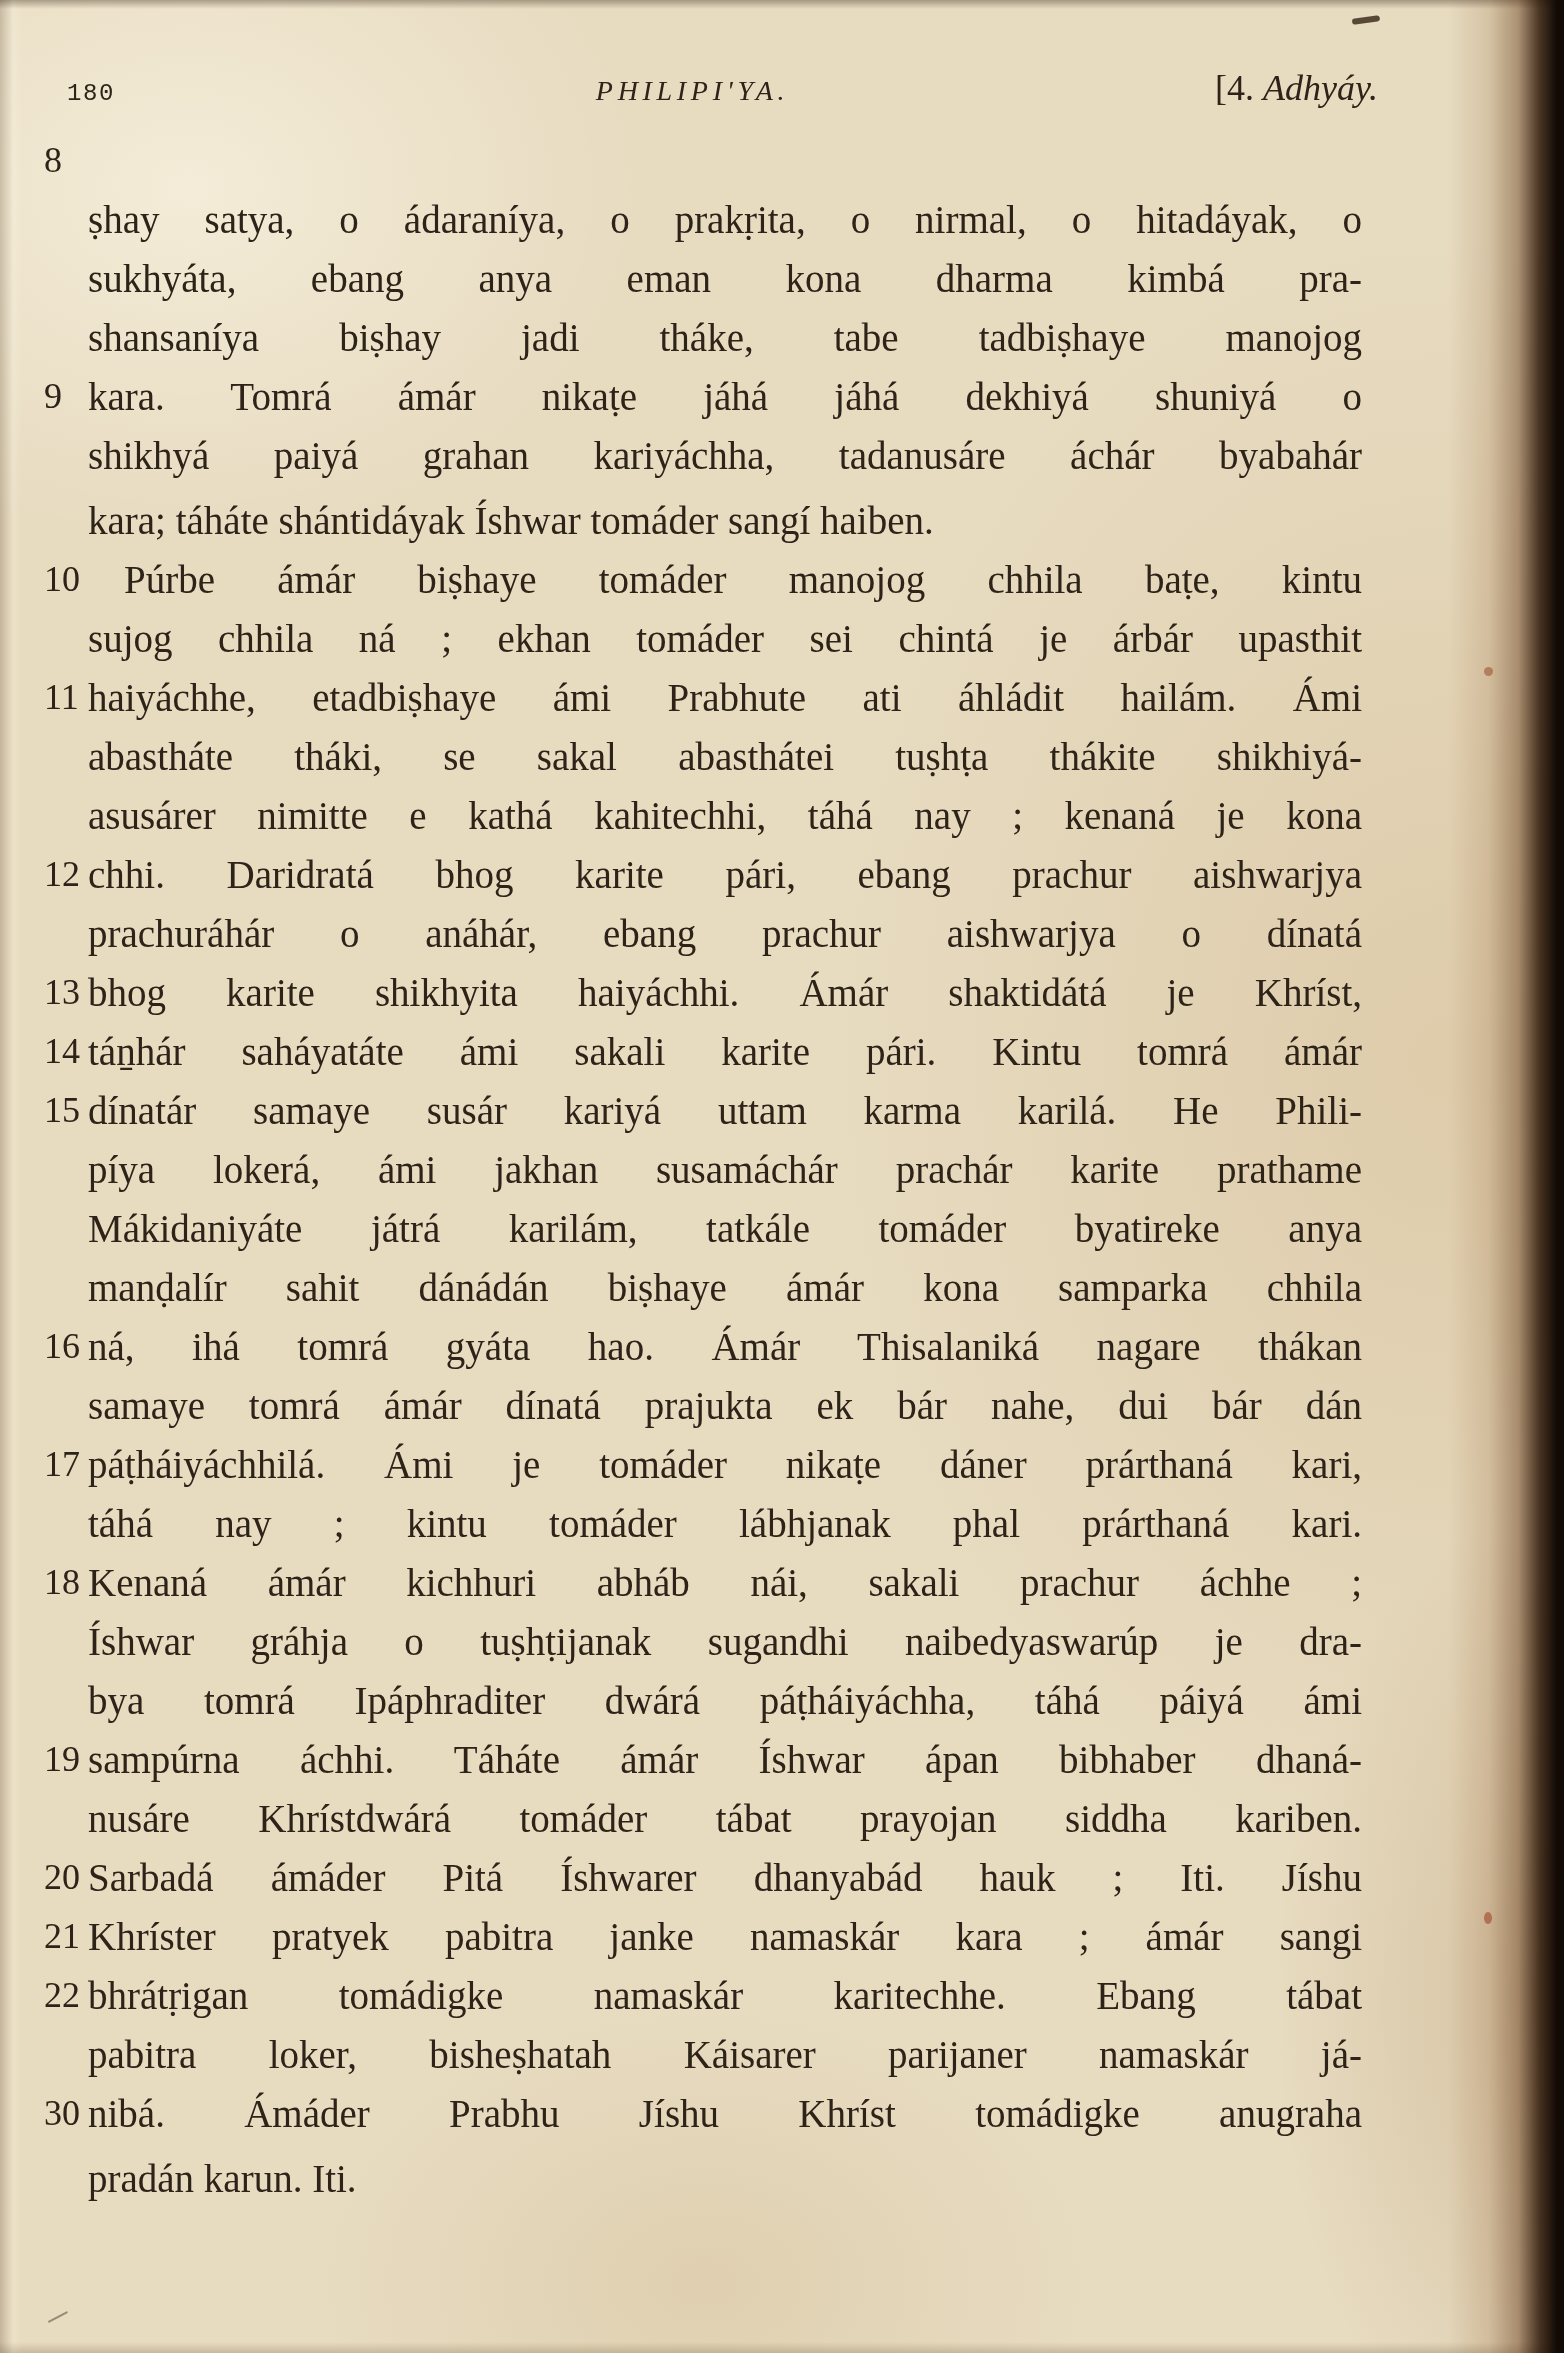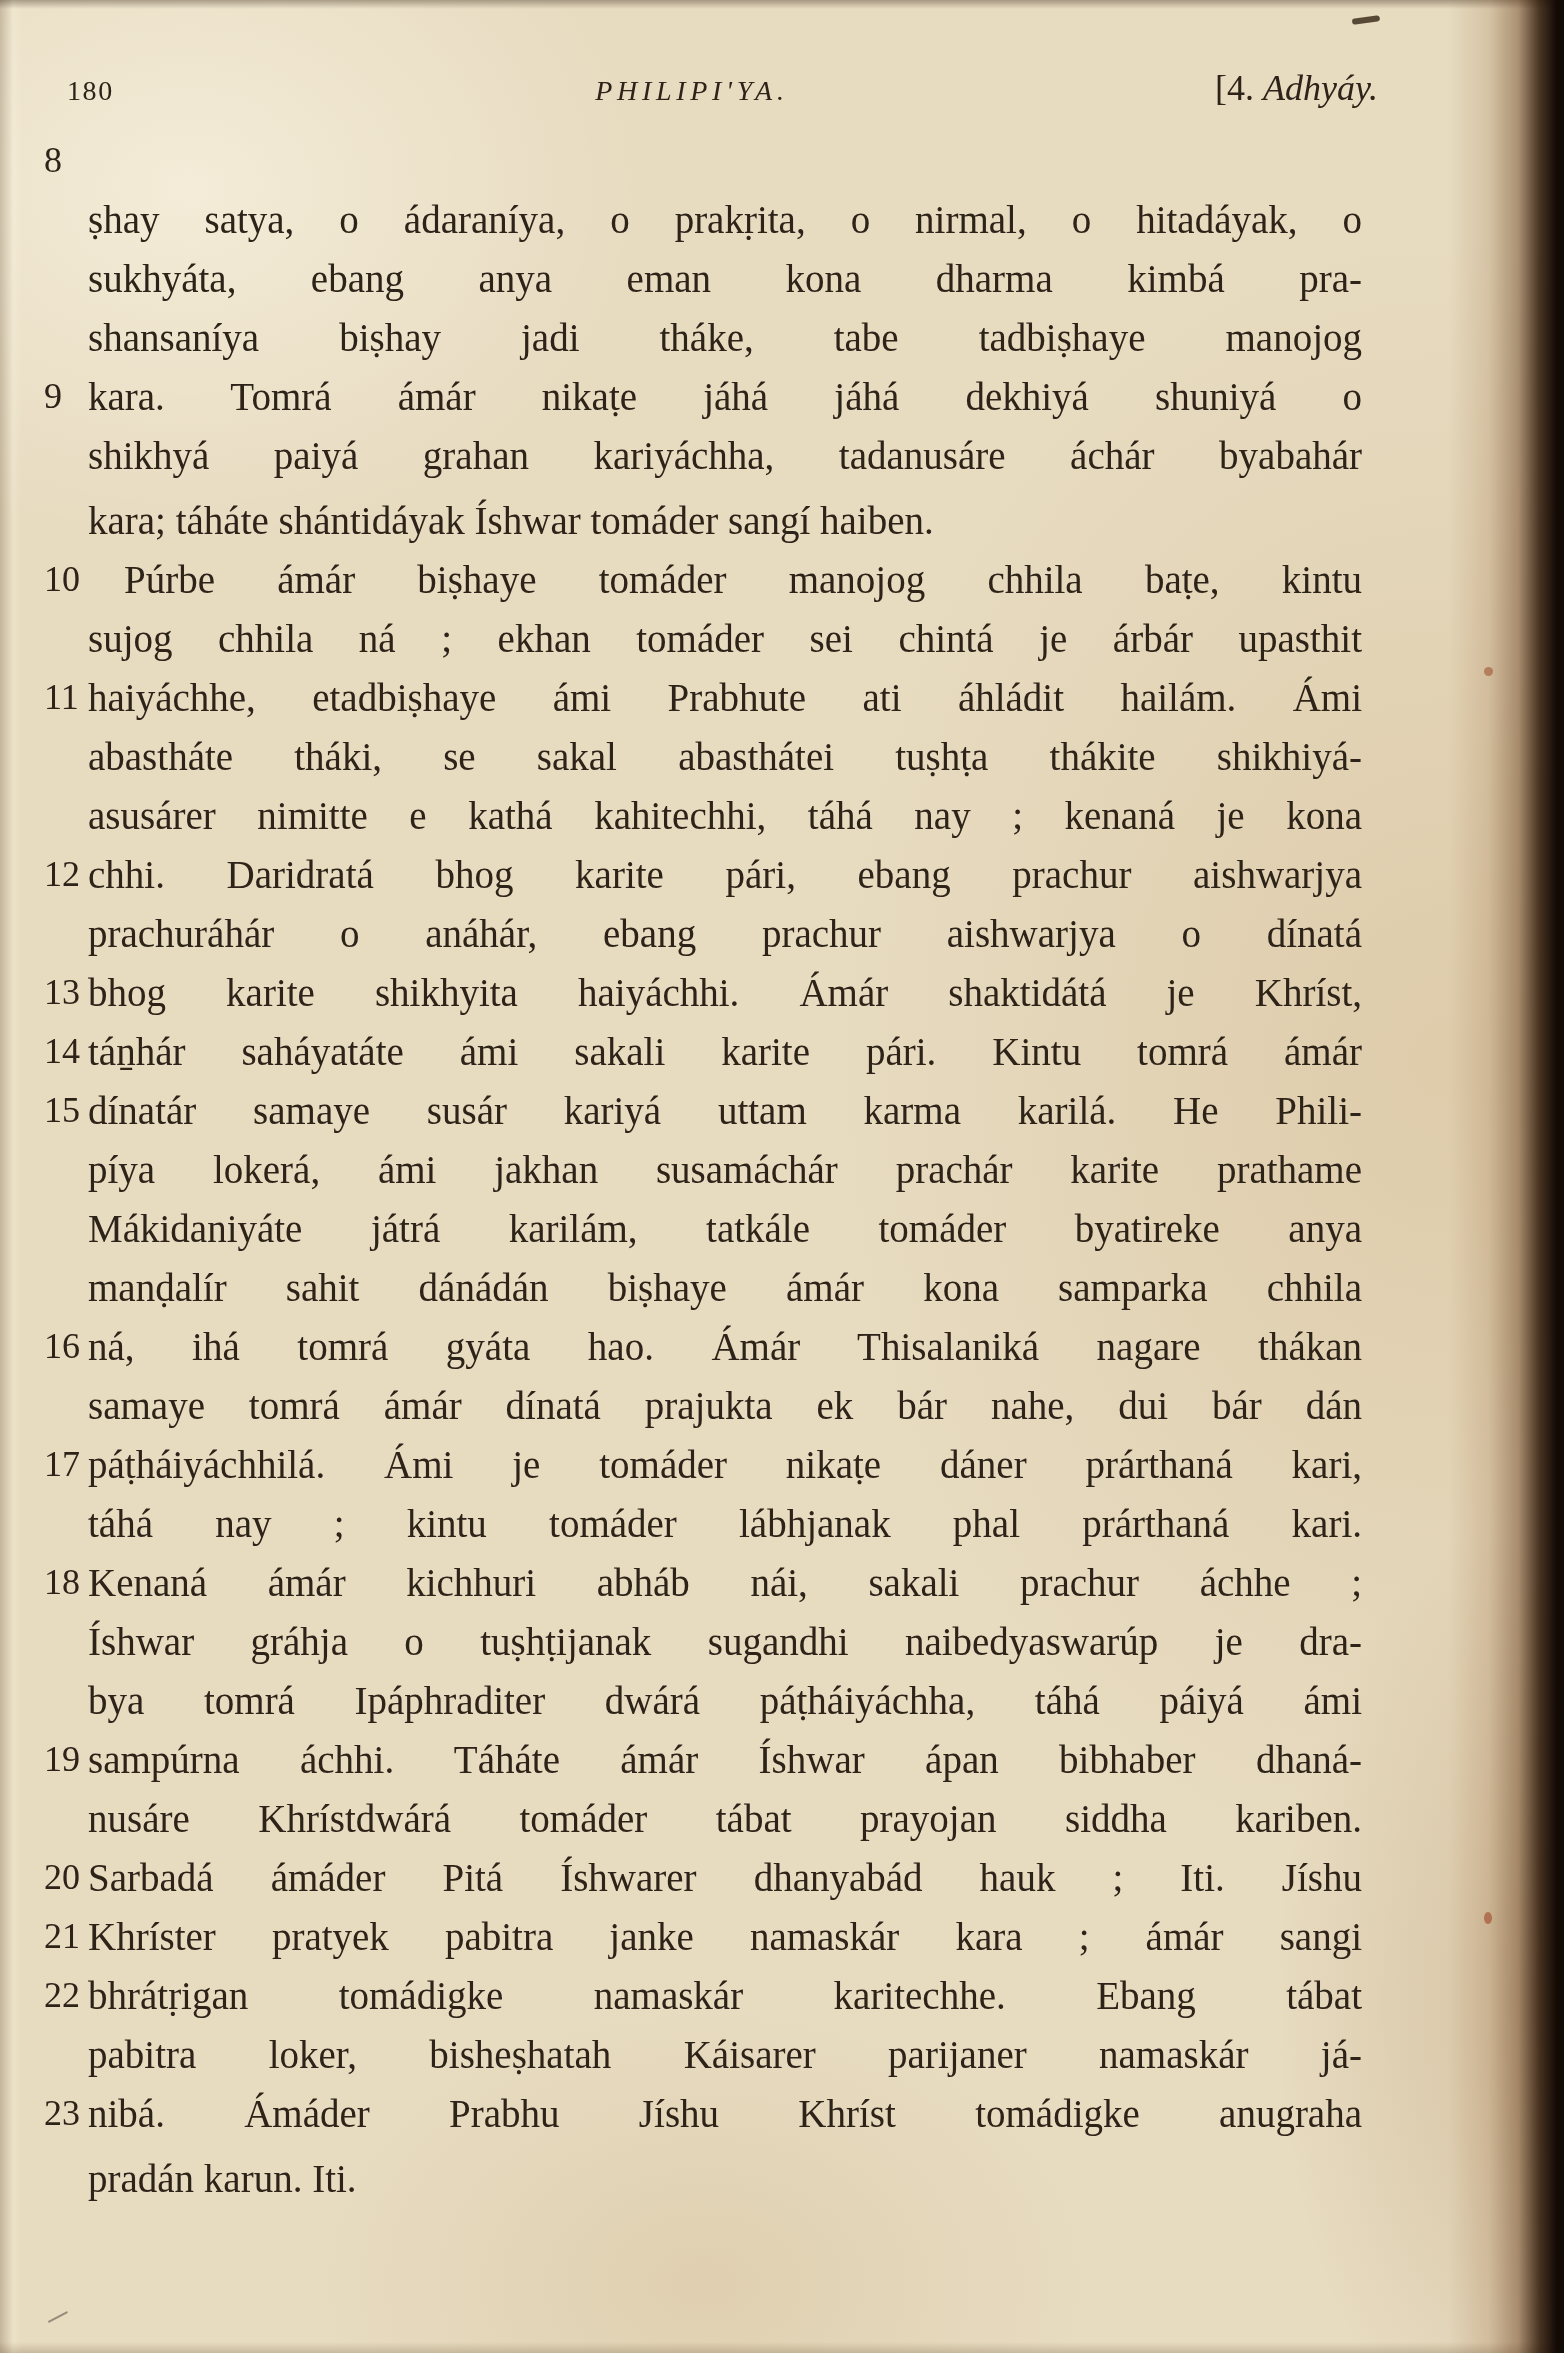--- a/index.html
+++ b/index.html
@@ -40,21 +40,21 @@
   }
   .bottom-edge {
     position: absolute; bottom: 0; left: 0; width: 100%; height: 12.5px;
     background: linear-gradient(to top, rgba(80,55,25,0.22), rgba(80,55,25,0));
   }
   
   .header {
     position: absolute; top: 67px; left: 67px; width: 1311px;
     display: flex; justify-content: space-between; align-items: baseline;
   }
-  .h-num { font-size: 28px; letter-spacing: 1.6px; }
+  .h-num { font-size: 24px; letter-spacing: 1.6px; font-family: Liberation Mono, monospace; }
   .h-title { font-size: 28px; letter-spacing: 4.7px; padding-left: 55px; font-style: italic; }
   .h-chapter { font-size: 36px; }
   .h-chapter .ital { font-style: italic; }
   
   .text-block {
     position: absolute; left: 88px; top: 131px; width: 1274px;
   }
   .line {
     position: relative;
     height: 59px; line-height: 59px;
@@ -127,21 +127,21 @@
       <div class="line"><span class="verse-num"></span><span class="line-text">táhá nay ; kintu tomáder lábhjanak phal prárthaná kari.</span></div>
       <div class="line"><span class="verse-num">18</span><span class="line-text">Kenaná ámár kichhuri abháb nái, sakali prachur áchhe ;</span></div>
       <div class="line"><span class="verse-num"></span><span class="line-text">Íshwar gráhja o tuṣhṭijanak sugandhi naibedyaswarúp je dra-</span></div>
       <div class="line"><span class="verse-num"></span><span class="line-text">bya tomrá Ipáphraditer dwárá páṭháiyáchha, táhá páiyá ámi</span></div>
       <div class="line"><span class="verse-num">19</span><span class="line-text">sampúrna áchhi.  Táháte ámár Íshwar ápan bibhaber dhaná-</span></div>
       <div class="line"><span class="verse-num"></span><span class="line-text">nusáre Khrístdwárá tomáder tábat prayojan siddha kariben.</span></div>
       <div class="line"><span class="verse-num">20</span><span class="line-text">Sarbadá ámáder Pitá Íshwarer dhanyabád hauk ; Iti.  Jíshu</span></div>
       <div class="line"><span class="verse-num">21</span><span class="line-text">Khríster pratyek pabitra janke namaskár kara ; ámár sangi</span></div>
       <div class="line"><span class="verse-num">22</span><span class="line-text">bhrátṛigan tomádigke namaskár karitechhe.  Ebang tábat</span></div>
       <div class="line"><span class="verse-num"></span><span class="line-text">pabitra loker, bisheṣhatah Káisarer parijaner namaskár já-</span></div>
-      <div class="line"><span class="verse-num">23</span><span class="line-text">nibá.  Ámáder Prabhu Jíshu Khríst tomádigke anugraha</span></div>
+      <div class="line"><span class="verse-num">30</span><span class="line-text">nibá.  Ámáder Prabhu Jíshu Khríst tomádigke anugraha</span></div>
       <div class="line no-justify"><span class="verse-num"></span><span class="line-text">pradán karun.  Iti.</span></div>
     </div>
 
   <div class="speck speck-dash"></div>
   <div class="speck speck-red-1"></div>
   <div class="speck speck-red-2"></div>
   <div class="pencil-mark"></div>
 
   <div class="left-edge"></div>
   <div class="top-edge"></div>

